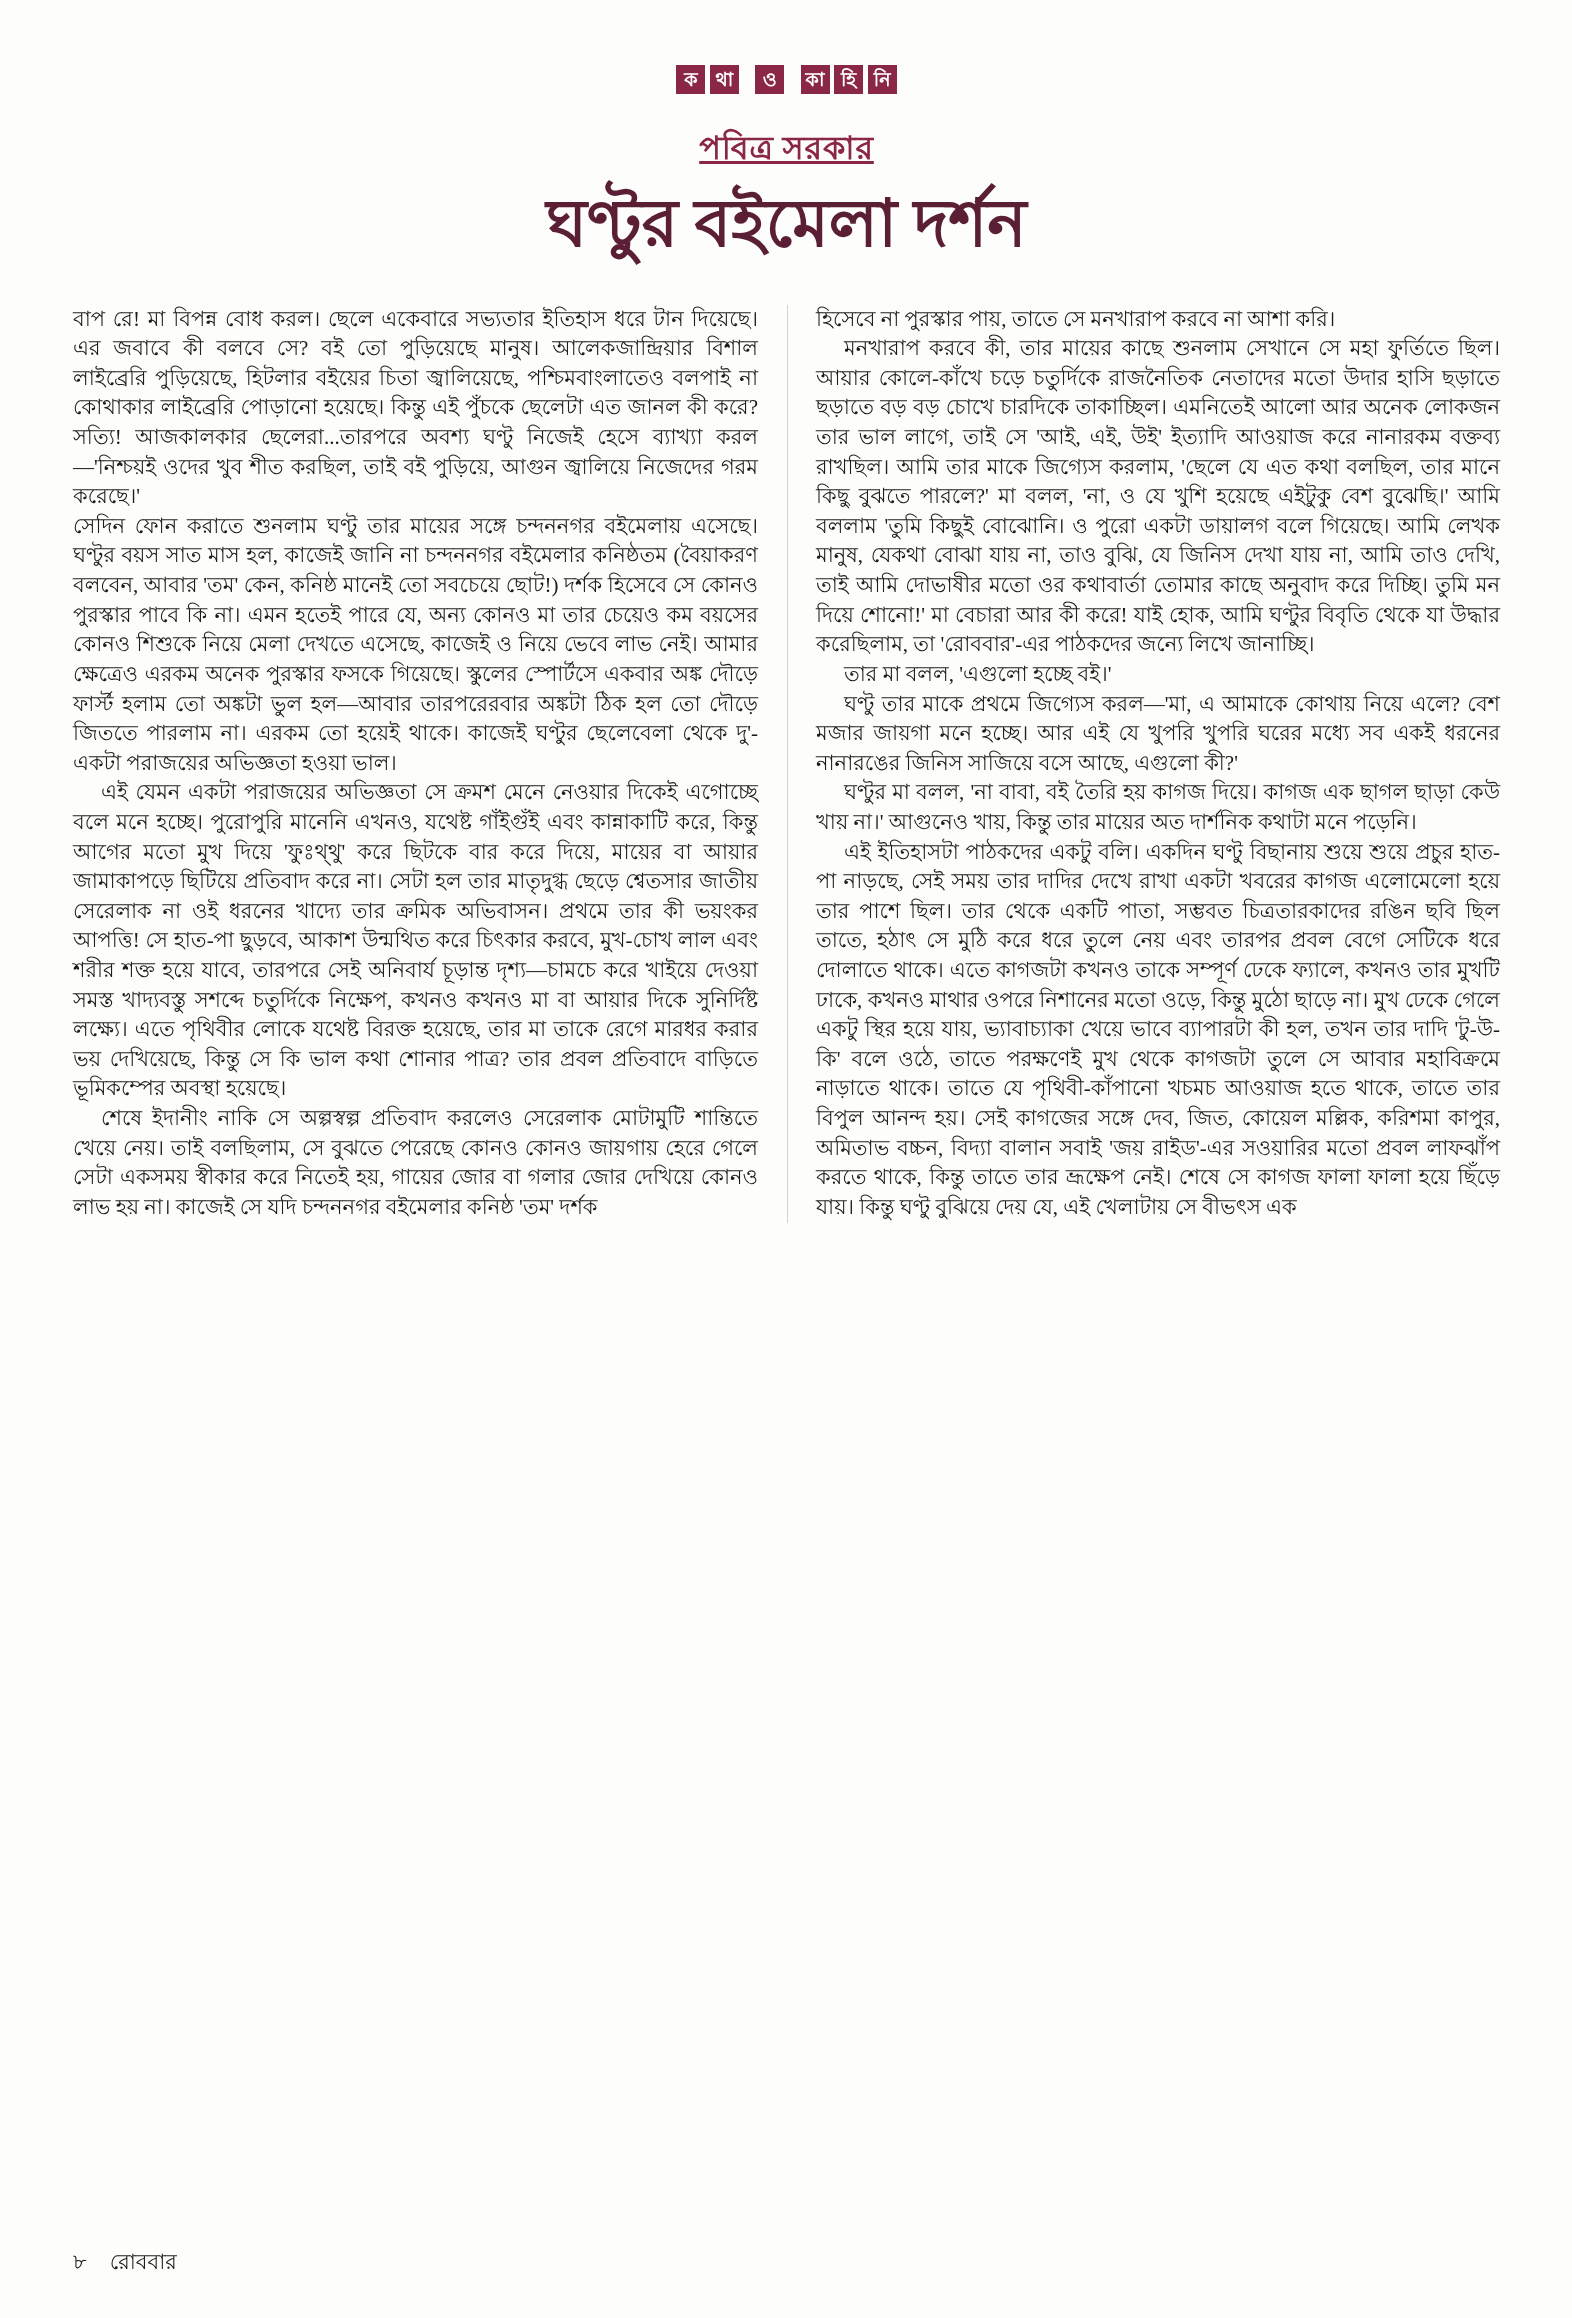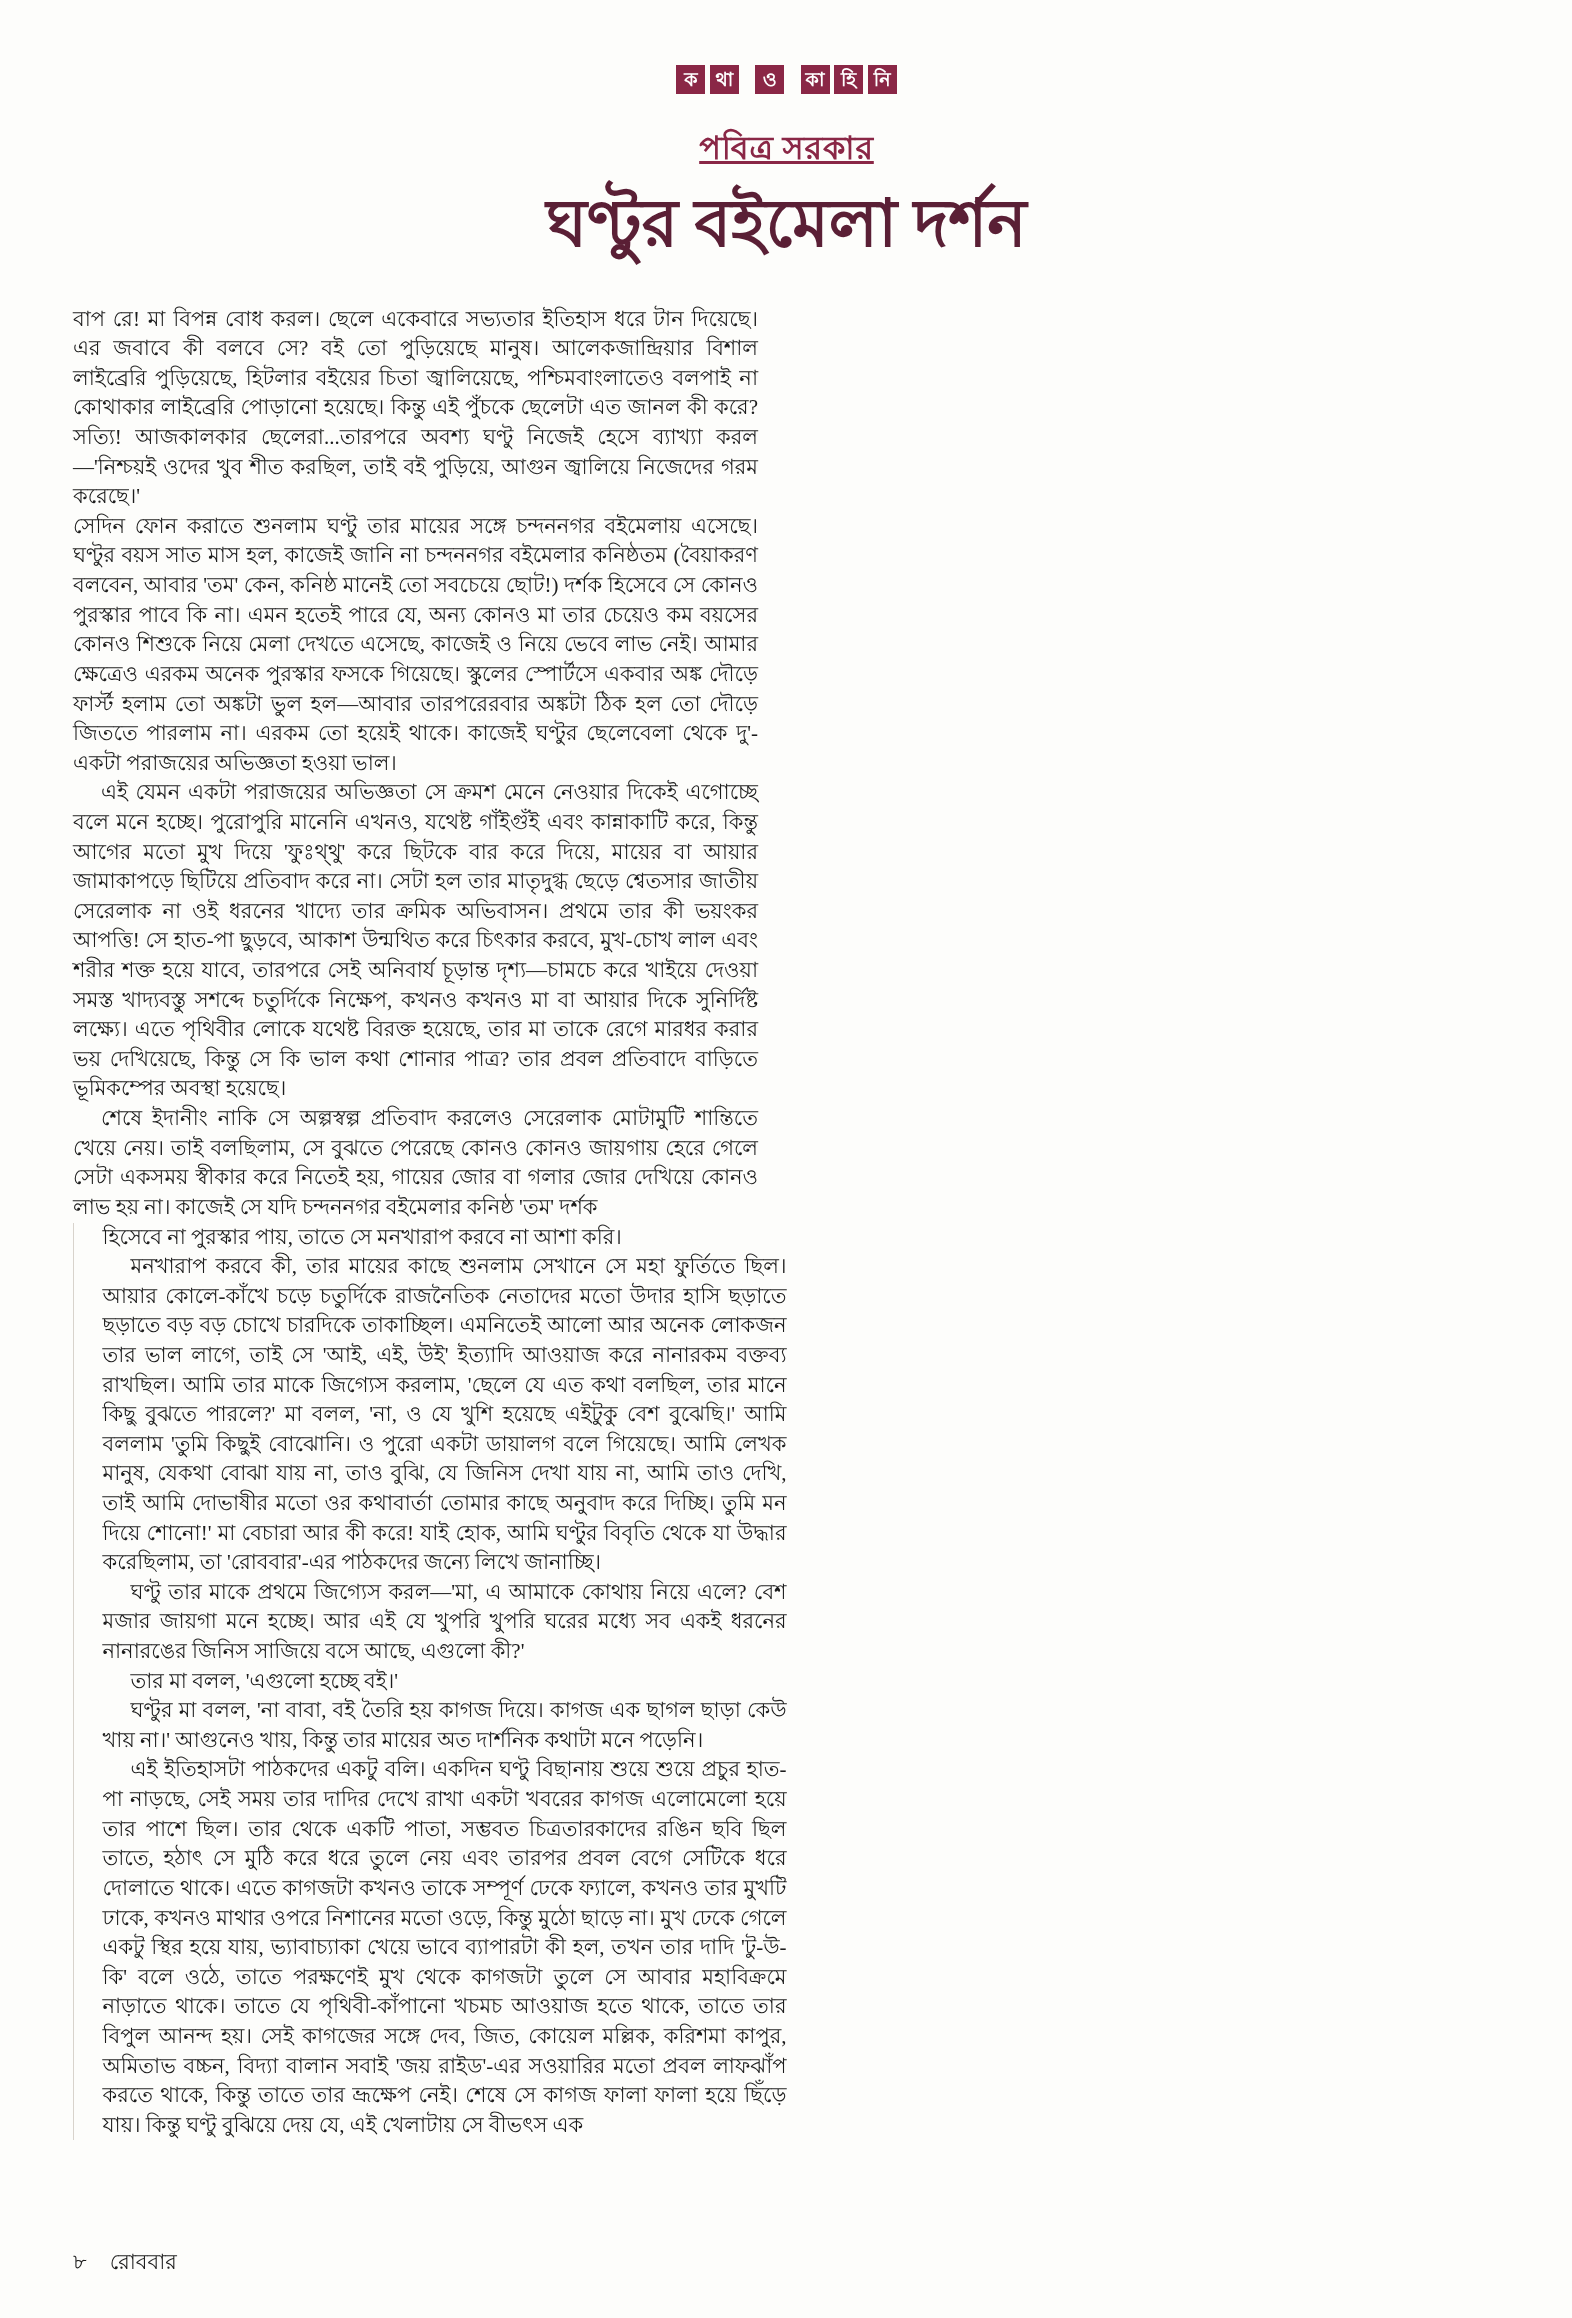--- a/index.html
+++ b/index.html
@@ -27,21 +27,21 @@
   .word-gap{margin-left:14px;}
   .author{
     text-align:center;color:var(--accent);font-size:32px;font-weight:600;
     margin-top:29px;letter-spacing:0.8px;text-decoration:underline;
   }
   .title{
     text-align:center;color:var(--title);font-size:66px;font-weight:bold;
     margin-top:10.8px;line-height:1.1;
   }
   
-  .columns{display:flex;margin-top:42px;align-items:flex-start;flex-direction:column;}
+  .columns{display:flex;margin-top:42px;align-items:flex-start;}
   .col{width:50%;}
   .col-left{padding-right:28.5px;}
   .col-right{padding-left:28.5px;border-left:0.8px solid var(--rule);}
   .lead{
     font-size:26px;line-height:1.44;text-align:left;margin:0 0 34px 0;
   }
   .bodytext p{
     font-size:21px;line-height:1.41;text-align:justify;margin:0;padding:0;
   }
   .bodytext p.indent{text-indent:28px;}
@@ -75,22 +75,22 @@
     <div class="col col-left bodytext">
       <p class="lead">বাপ রে! মা বিপন্ন বোধ করল। ছেলে একেবারে সভ্যতার ইতিহাস ধরে টান দিয়েছে। এর জবাবে কী বলবে সে? বই তো পুড়িয়েছে মানুষ। আলেকজান্দ্রিয়ার বিশাল লাইব্রেরি পুড়িয়েছে, হিটলার বইয়ের চিতা জ্বালিয়েছে, পশ্চিমবাংলাতেও বলপাই না কোথাকার লাইব্রেরি পোড়ানো হয়েছে। কিন্তু এই পুঁচকে ছেলেটা এত জানল কী করে? সত্যি! আজকালকার ছেলেরা...তারপরে অবশ্য ঘণ্টু নিজেই হেসে ব্যাখ্যা করল—'নিশ্চয়ই ওদের খুব শীত করছিল, তাই বই পুড়িয়ে, আগুন জ্বালিয়ে নিজেদের গরম করেছে।'</p>
       <p>সেদিন ফোন করাতে শুনলাম ঘণ্টু তার মায়ের সঙ্গে চন্দননগর বইমেলায় এসেছে। ঘণ্টুর বয়স সাত মাস হল, কাজেই জানি না চন্দননগর বইমেলার কনিষ্ঠতম (বৈয়াকরণ বলবেন, আবার 'তম' কেন, কনিষ্ঠ মানেই তো সবচেয়ে ছোট!) দর্শক হিসেবে সে কোনও পুরস্কার পাবে কি না। এমন হতেই পারে যে, অন্য কোনও মা তার চেয়েও কম বয়সের কোনও শিশুকে নিয়ে মেলা দেখতে এসেছে, কাজেই ও নিয়ে ভেবে লাভ নেই। আমার ক্ষেত্রেও এরকম অনেক পুরস্কার ফসকে গিয়েছে। স্কুলের স্পোর্টসে একবার অঙ্ক দৌড়ে ফার্স্ট হলাম তো অঙ্কটা ভুল হল—আবার তারপরেরবার অঙ্কটা ঠিক হল তো দৌড়ে জিততে পারলাম না। এরকম তো হয়েই থাকে। কাজেই ঘণ্টুর ছেলেবেলা থেকে দু'-একটা পরাজয়ের অভিজ্ঞতা হওয়া ভাল।</p>
       <p class="indent">এই যেমন একটা পরাজয়ের অভিজ্ঞতা সে ক্রমশ মেনে নেওয়ার দিকেই এগোচ্ছে বলে মনে হচ্ছে। পুরোপুরি মানেনি এখনও, যথেষ্ট গাঁইগুঁই এবং কান্নাকাটি করে, কিন্তু আগের মতো মুখ দিয়ে 'ফুঃথ্থু' করে ছিটকে বার করে দিয়ে, মায়ের বা আয়ার জামাকাপড়ে ছিটিয়ে প্রতিবাদ করে না। সেটা হল তার মাতৃদুগ্ধ ছেড়ে শ্বেতসার জাতীয় সেরেলাক না ওই ধরনের খাদ্যে তার ক্রমিক অভিবাসন। প্রথমে তার কী ভয়ংকর আপত্তি! সে হাত-পা ছুড়বে, আকাশ উন্মথিত করে চিৎকার করবে, মুখ-চোখ লাল এবং শরীর শক্ত হয়ে যাবে, তারপরে সেই অনিবার্য চূড়ান্ত দৃশ্য—চামচে করে খাইয়ে দেওয়া সমস্ত খাদ্যবস্তু সশব্দে চতুর্দিকে নিক্ষেপ, কখনও কখনও মা বা আয়ার দিকে সুনির্দিষ্ট লক্ষ্যে। এতে পৃথিবীর লোকে যথেষ্ট বিরক্ত হয়েছে, তার মা তাকে রেগে মারধর করার ভয় দেখিয়েছে, কিন্তু সে কি ভাল কথা শোনার পাত্র? তার প্রবল প্রতিবাদে বাড়িতে ভূমিকম্পের অবস্থা হয়েছে।</p>
       <p class="indent">শেষে ইদানীং নাকি সে অল্পস্বল্প প্রতিবাদ করলেও সেরেলাক মোটামুটি শান্তিতে খেয়ে নেয়। তাই বলছিলাম, সে বুঝতে পেরেছে কোনও কোনও জায়গায় হেরে গেলে সেটা একসময় স্বীকার করে নিতেই হয়, গায়ের জোর বা গলার জোর দেখিয়ে কোনও লাভ হয় না। কাজেই সে যদি চন্দননগর বইমেলার কনিষ্ঠ 'তম' দর্শক</p>
     </div>
 
     <div class="col col-right bodytext">
       <p>হিসেবে না পুরস্কার পায়, তাতে সে মনখারাপ করবে না আশা করি।</p>
       <p class="indent">মনখারাপ করবে কী, তার মায়ের কাছে শুনলাম সেখানে সে মহা ফুর্তিতে ছিল। আয়ার কোলে-কাঁখে চড়ে চতুর্দিকে রাজনৈতিক নেতাদের মতো উদার হাসি ছড়াতে ছড়াতে বড় বড় চোখে চারদিকে তাকাচ্ছিল। এমনিতেই আলো আর অনেক লোকজন তার ভাল লাগে, তাই সে 'আই, এই, উই' ইত্যাদি আওয়াজ করে নানারকম বক্তব্য রাখছিল। আমি তার মাকে জিগ্যেস করলাম, 'ছেলে যে এত কথা বলছিল, তার মানে কিছু বুঝতে পারলে?' মা বলল, 'না, ও যে খুশি হয়েছে এইটুকু বেশ বুঝেছি।' আমি বললাম 'তুমি কিছুই বোঝোনি। ও পুরো একটা ডায়ালগ বলে গিয়েছে। আমি লেখক মানুষ, যেকথা বোঝা যায় না, তাও বুঝি, যে জিনিস দেখা যায় না, আমি তাও দেখি, তাই আমি দোভাষীর মতো ওর কথাবার্তা তোমার কাছে অনুবাদ করে দিচ্ছি। তুমি মন দিয়ে শোনো!' মা বেচারা আর কী করে! যাই হোক, আমি ঘণ্টুর বিবৃতি থেকে যা উদ্ধার করেছিলাম, তা 'রোববার'-এর পাঠকদের জন্যে লিখে জানাচ্ছি।</p>
+      <p class="indent">তার মা বলল, 'এগুলো হচ্ছে বই।'</p>
       <p class="indent">ঘণ্টু তার মাকে প্রথমে জিগ্যেস করল—'মা, এ আমাকে কোথায় নিয়ে এলে? বেশ মজার জায়গা মনে হচ্ছে। আর এই যে খুপরি খুপরি ঘরের মধ্যে সব একই ধরনের নানারঙের জিনিস সাজিয়ে বসে আছে, এগুলো কী?'</p>
-      <p class="indent">তার মা বলল, 'এগুলো হচ্ছে বই।'</p>
       <p class="indent">ঘণ্টুর মা বলল, 'না বাবা, বই তৈরি হয় কাগজ দিয়ে। কাগজ এক ছাগল ছাড়া কেউ খায় না।' আগুনেও খায়, কিন্তু তার মায়ের অত দার্শনিক কথাটা মনে পড়েনি।</p>
       <p class="indent">এই ইতিহাসটা পাঠকদের একটু বলি। একদিন ঘণ্টু বিছানায় শুয়ে শুয়ে প্রচুর হাত-পা নাড়ছে, সেই সময় তার দাদির দেখে রাখা একটা খবরের কাগজ এলোমেলো হয়ে তার পাশে ছিল। তার থেকে একটি পাতা, সম্ভবত চিত্রতারকাদের রঙিন ছবি ছিল তাতে, হঠাৎ সে মুঠি করে ধরে তুলে নেয় এবং তারপর প্রবল বেগে সেটিকে ধরে দোলাতে থাকে। এতে কাগজটা কখনও তাকে সম্পূর্ণ ঢেকে ফ্যালে, কখনও তার মুখটি ঢাকে, কখনও মাথার ওপরে নিশানের মতো ওড়ে, কিন্তু মুঠো ছাড়ে না। মুখ ঢেকে গেলে একটু স্থির হয়ে যায়, ভ্যাবাচ্যাকা খেয়ে ভাবে ব্যাপারটা কী হল, তখন তার দাদি 'টু-উ-কি' বলে ওঠে, তাতে পরক্ষণেই মুখ থেকে কাগজটা তুলে সে আবার মহাবিক্রমে নাড়াতে থাকে। তাতে যে পৃথিবী-কাঁপানো খচমচ আওয়াজ হতে থাকে, তাতে তার বিপুল আনন্দ হয়। সেই কাগজের সঙ্গে দেব, জিত, কোয়েল মল্লিক, করিশমা কাপুর, অমিতাভ বচ্চন, বিদ্যা বালান সবাই 'জয় রাইড'-এর সওয়ারির মতো প্রবল লাফঝাঁপ করতে থাকে, কিন্তু তাতে তার ভ্রূক্ষেপ নেই। শেষে সে কাগজ ফালা ফালা হয়ে ছিঁড়ে যায়। কিন্তু ঘণ্টু বুঝিয়ে দেয় যে, এই খেলাটায় সে বীভৎস এক</p>
     </div>
 
   </div>
 
   <div class="footer">
     <span class="pageno">৮</span>
     <span>রোববার</span>
   </div>

